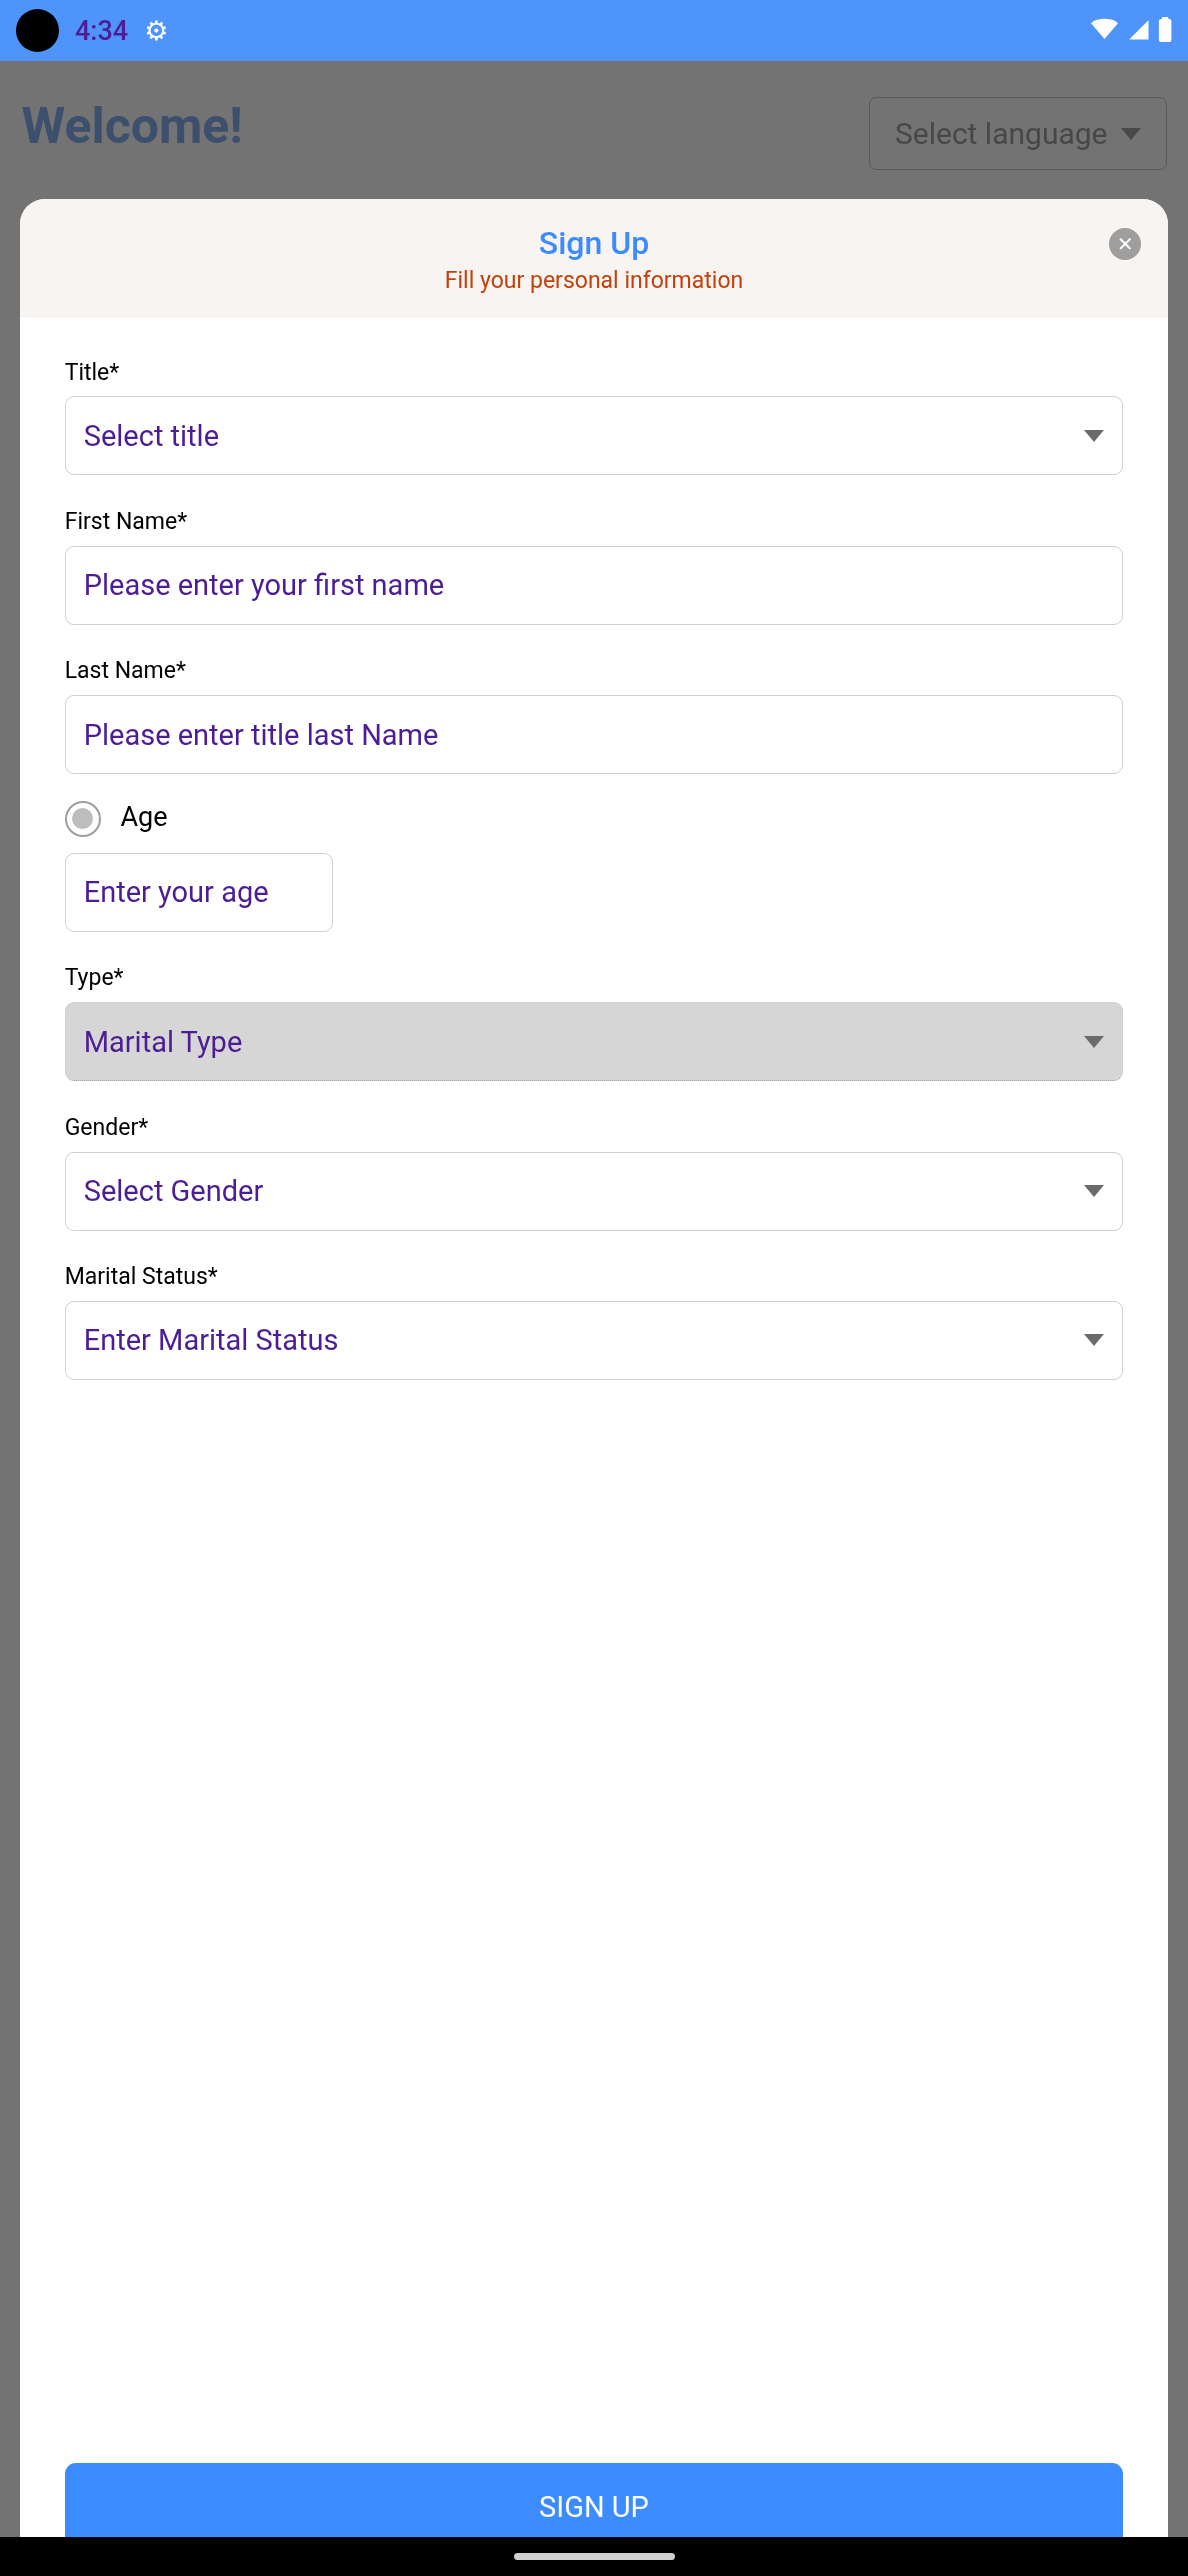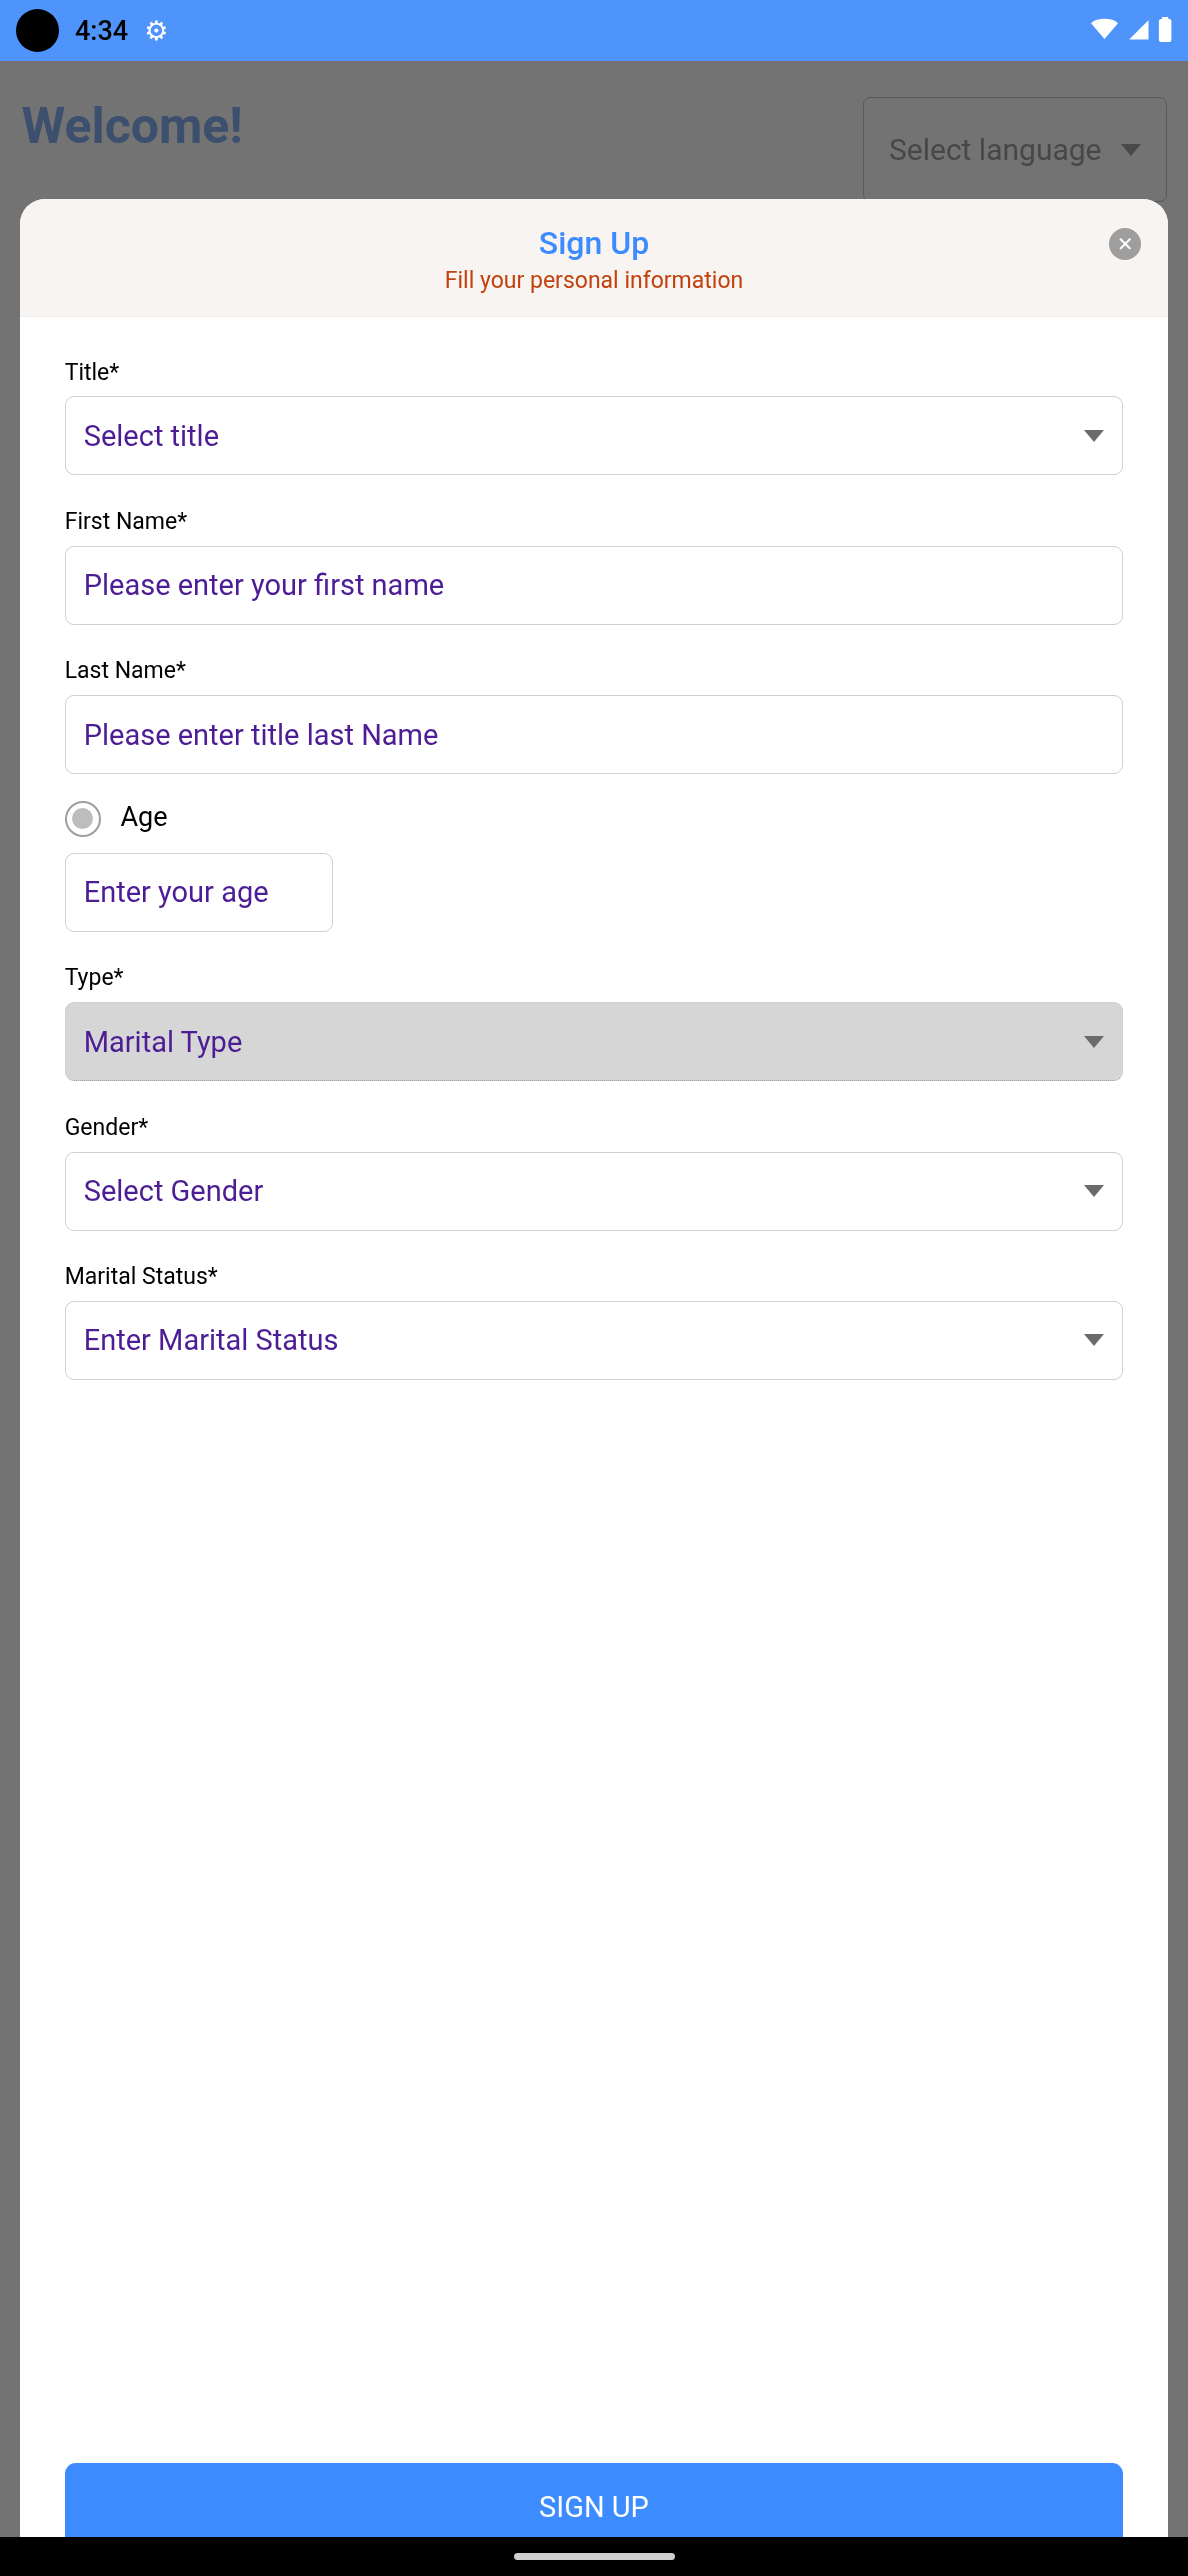--- a/index.html
+++ b/index.html
@@ -6,36 +6,36 @@
     html,body { width:648px; height:1404px; background:#000; overflow:hidden; }
 
     
     .status-bar {
       position:absolute; top:0; left:0; right:0; height:61px;
       background:#4f94fb; display:flex; align-items:center;
       padding:0 16px; justify-content:space-between;
     }
     .status-left { display:flex; align-items:center; gap:16px; }
     .dot { width:43px; height:43px; border-radius:50%; background:#000; }
-    .clock { color:#000000; font-size:27px; font-weight:500; }
+    .clock { color:#4c1d95; font-size:27px; font-weight:500; }
     .gear   { color:#fff; font-size:27px; }
     .status-right { display:flex; align-items:center; gap:9px; color:#fff; }
 
     
     .backdrop {
       position:absolute; top:61px; left:0; right:0; bottom:39px;
       background:#fff; padding:36px 21.5px 0;
       filter:brightness(.62);
       display:flex; gap:18px; align-items:flex-start;
     }
     .welcome { color:#3c7ee8; font-size:50px; font-weight:700; }
     .lang-select {
-      margin-left:auto; display:flex; align-items:center; gap:19px;
+      margin-left:auto; display:flex; align-items:center; gap:13px;
       border:0.9px solid #9aa0a6; border-radius:7.2px;
-      padding:34px 25px; font-size:30px; color:#5f6368;
+      padding:18px 25px; font-size:30px; color:#5f6368;
     }
     .tri-down {
       width:0;height:0;border-left:10.7px solid transparent;
       border-right:10.7px solid transparent;border-top:12.5px solid #6b6b6b;
     }
 
     
     .navbar {
       position:absolute; left:0; right:0; bottom:0; height:39px;
       background:#000; display:flex; justify-content:center; align-items:center;

